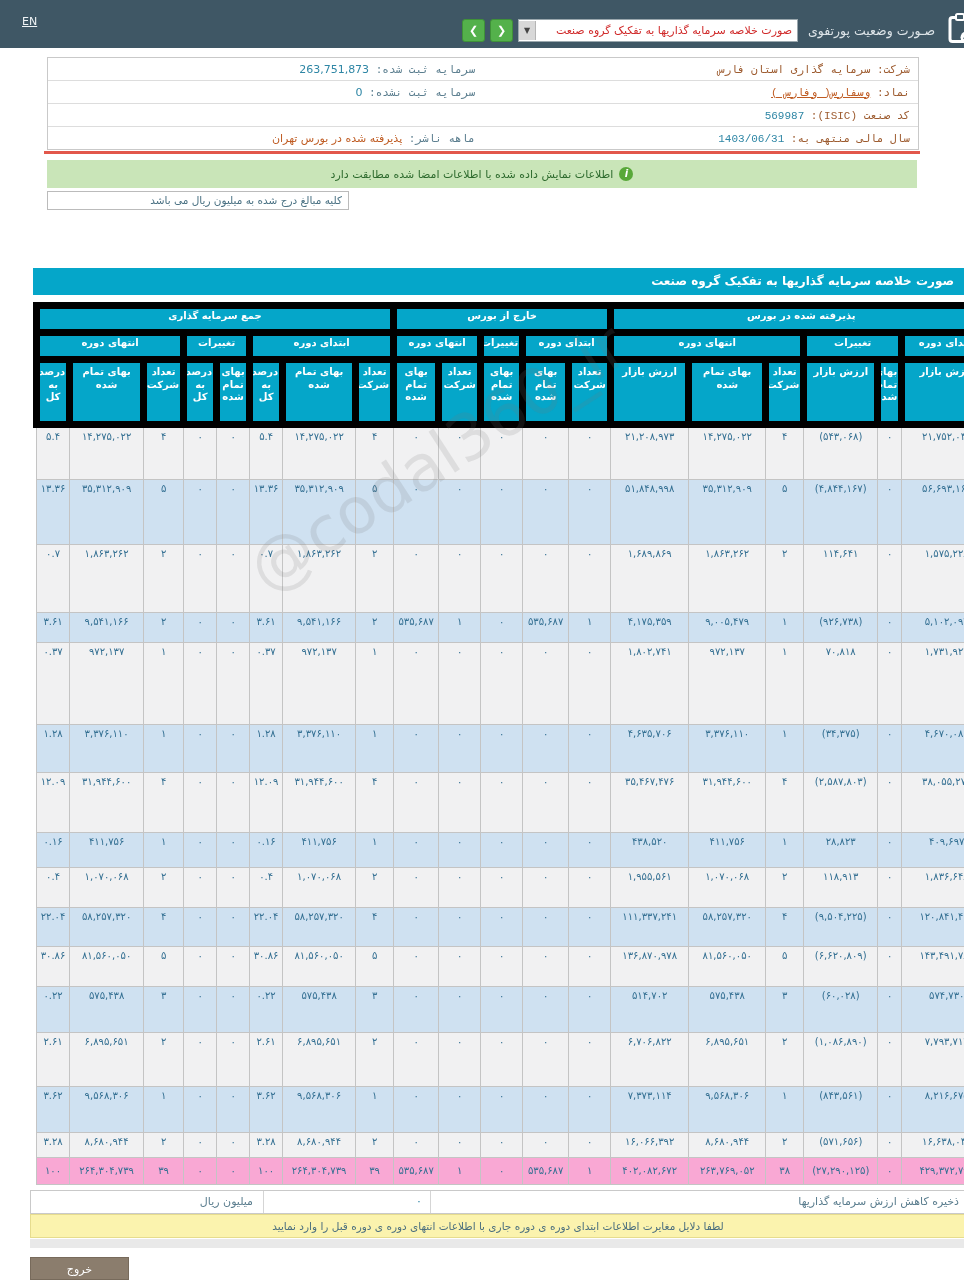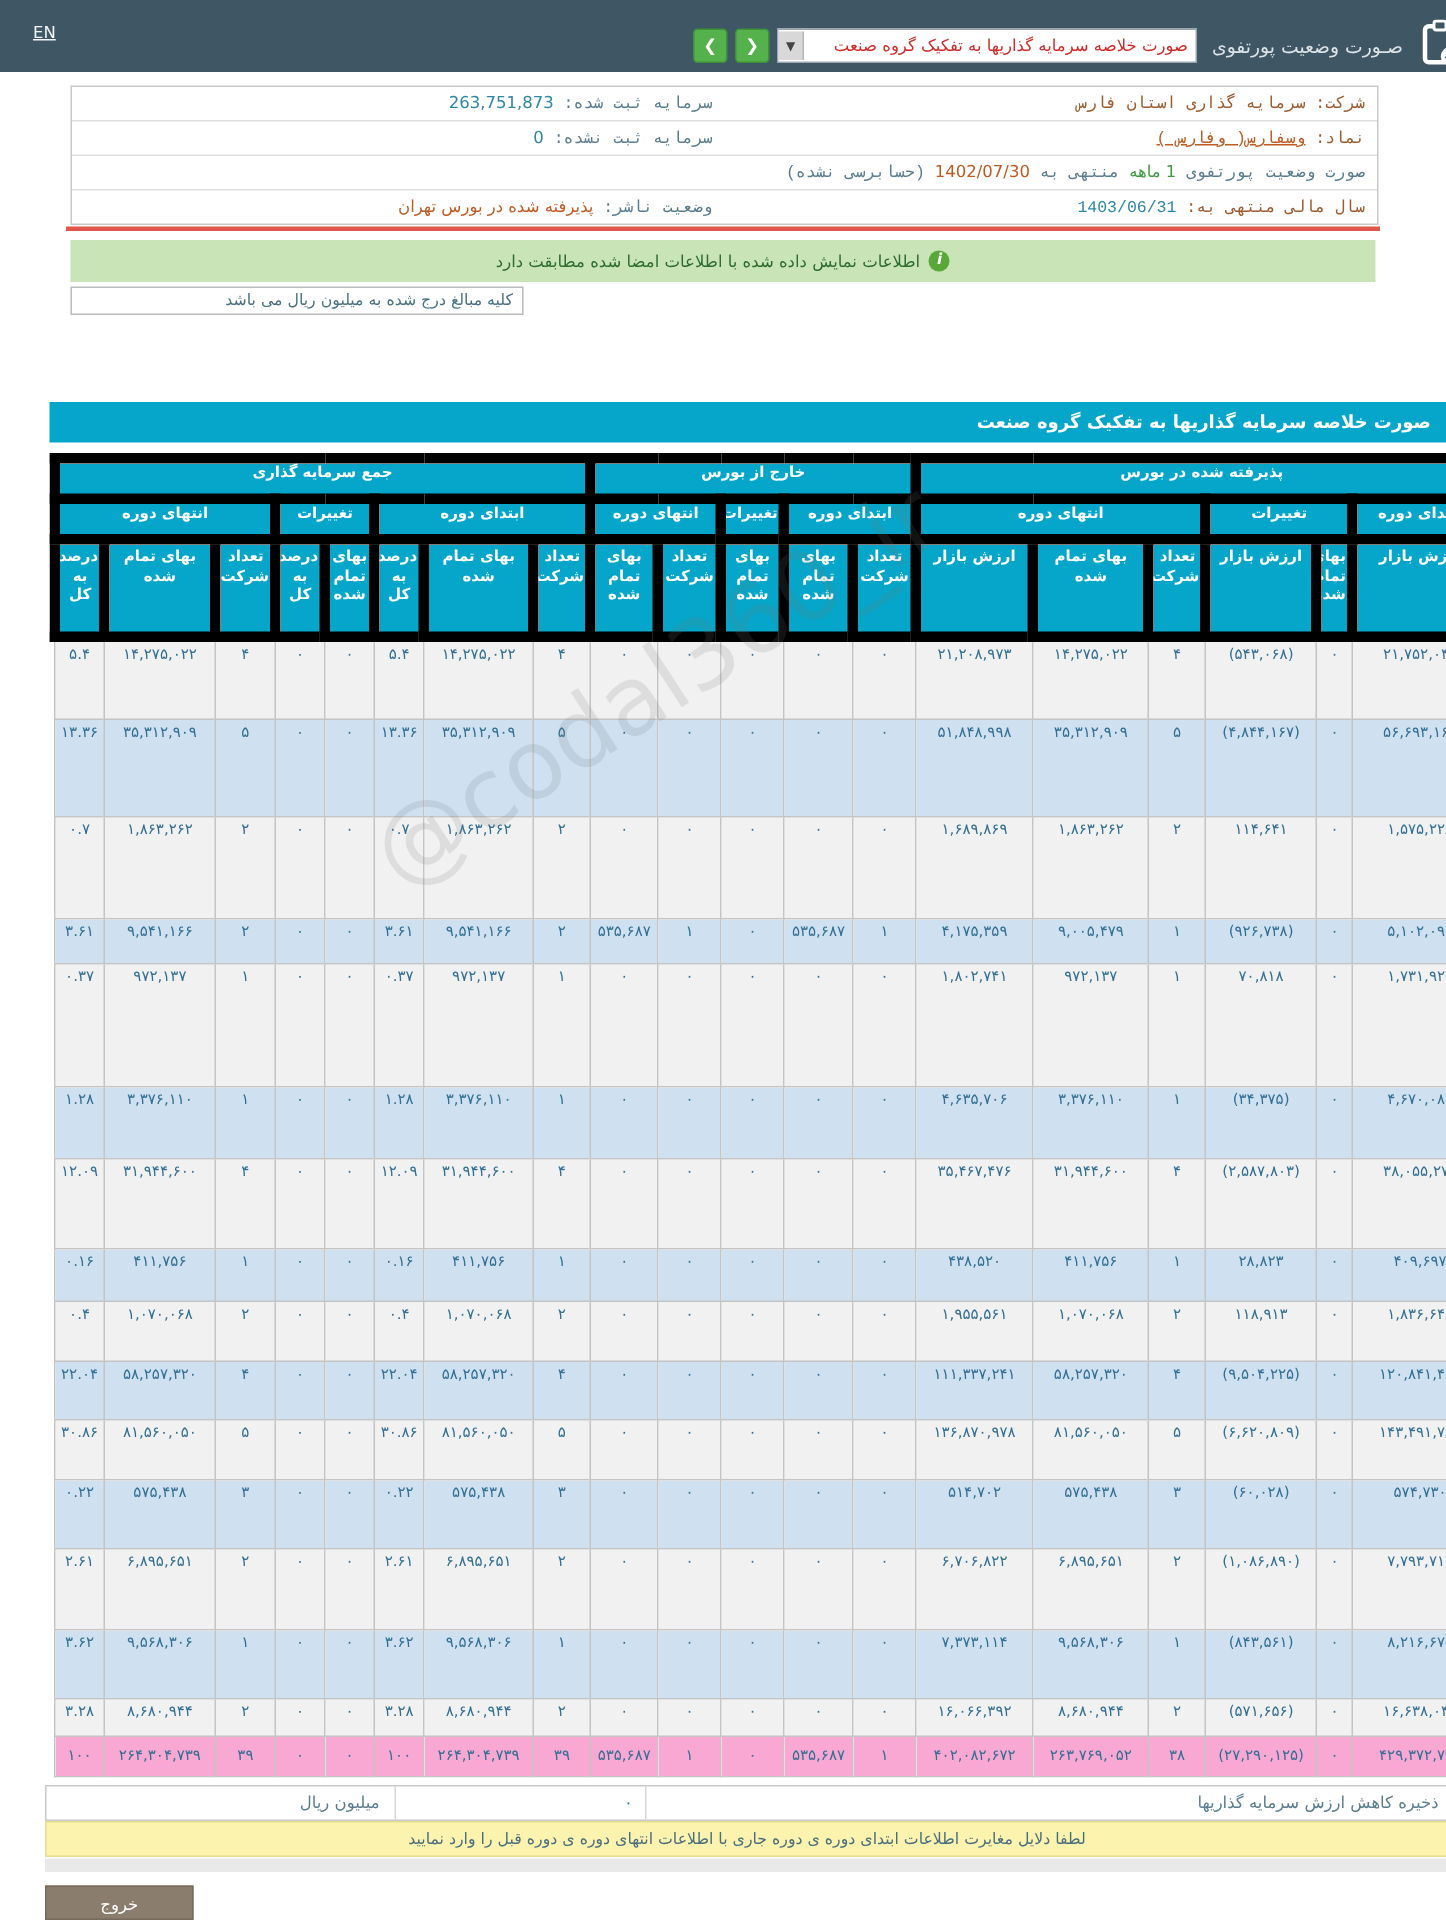--- a/index.html
+++ b/index.html
@@ -99,25 +99,25 @@
 <div class="info-table">
     <div class="info-row">
       <div class="info-cell-r"><span class="lbl-brown">شرکت: </span><span class="val-brown">سرمایه گذاری استان فارس</span></div>
       <div class="info-cell-l"><span class="lbl-gray">سرمایه ثبت شده: </span><span class="val-teal">263,751,873</span></div>
     </div>
     <div class="info-row">
       <div class="info-cell-r"><span class="lbl-brown">نماد: </span><span class="val-link">وسفارس( وفارس )</span></div>
       <div class="info-cell-l"><span class="lbl-gray">سرمایه ثبت نشده: </span><span class="val-teal">0</span></div>
     </div>
     <div class="info-row">
-      <div class="info-cell-l"><span class="lbl-gray">صورت وضعیت پورتفوی </span><span class="val-green">1 ماهه</span><span class="lbl-gray"> منتهی به </span><span class="val-orange">1402/07/30</span><span class="lbl-gray"> (حسابرسی نشده)</span></div>
+      <div class="info-cell-r"><span class="lbl-brown">کد صنعت (ISIC): </span><span class="val-teal">569987</span></div>
     </div>
     <div class="info-row">
       <div class="info-cell-r"><span class="lbl-brown">سال مالی منتهی به: </span><span class="val-teal">1403/06/31</span></div>
-      <div class="info-cell-l"><span class="lbl-gray">وضعیت ناشر: </span><span class="val-orange">پذیرفته شده در بورس تهران</span></div>
+      <div class="info-cell-l"><span class="lbl-gray">ماهه ناشر: </span><span class="val-orange">پذیرفته شده در بورس تهران</span></div>
     </div>
   </div>
 <div class="redline"></div>
 
 <div class="banner">
   <span class="info-i">i</span>
   <span>اطلاعات نمایش داده شده با اطلاعات امضا شده مطابقت دارد</span>
 </div>
 <div class="unitnote">کلیه مبالغ درج شده به میلیون ریال می باشد</div>
 

